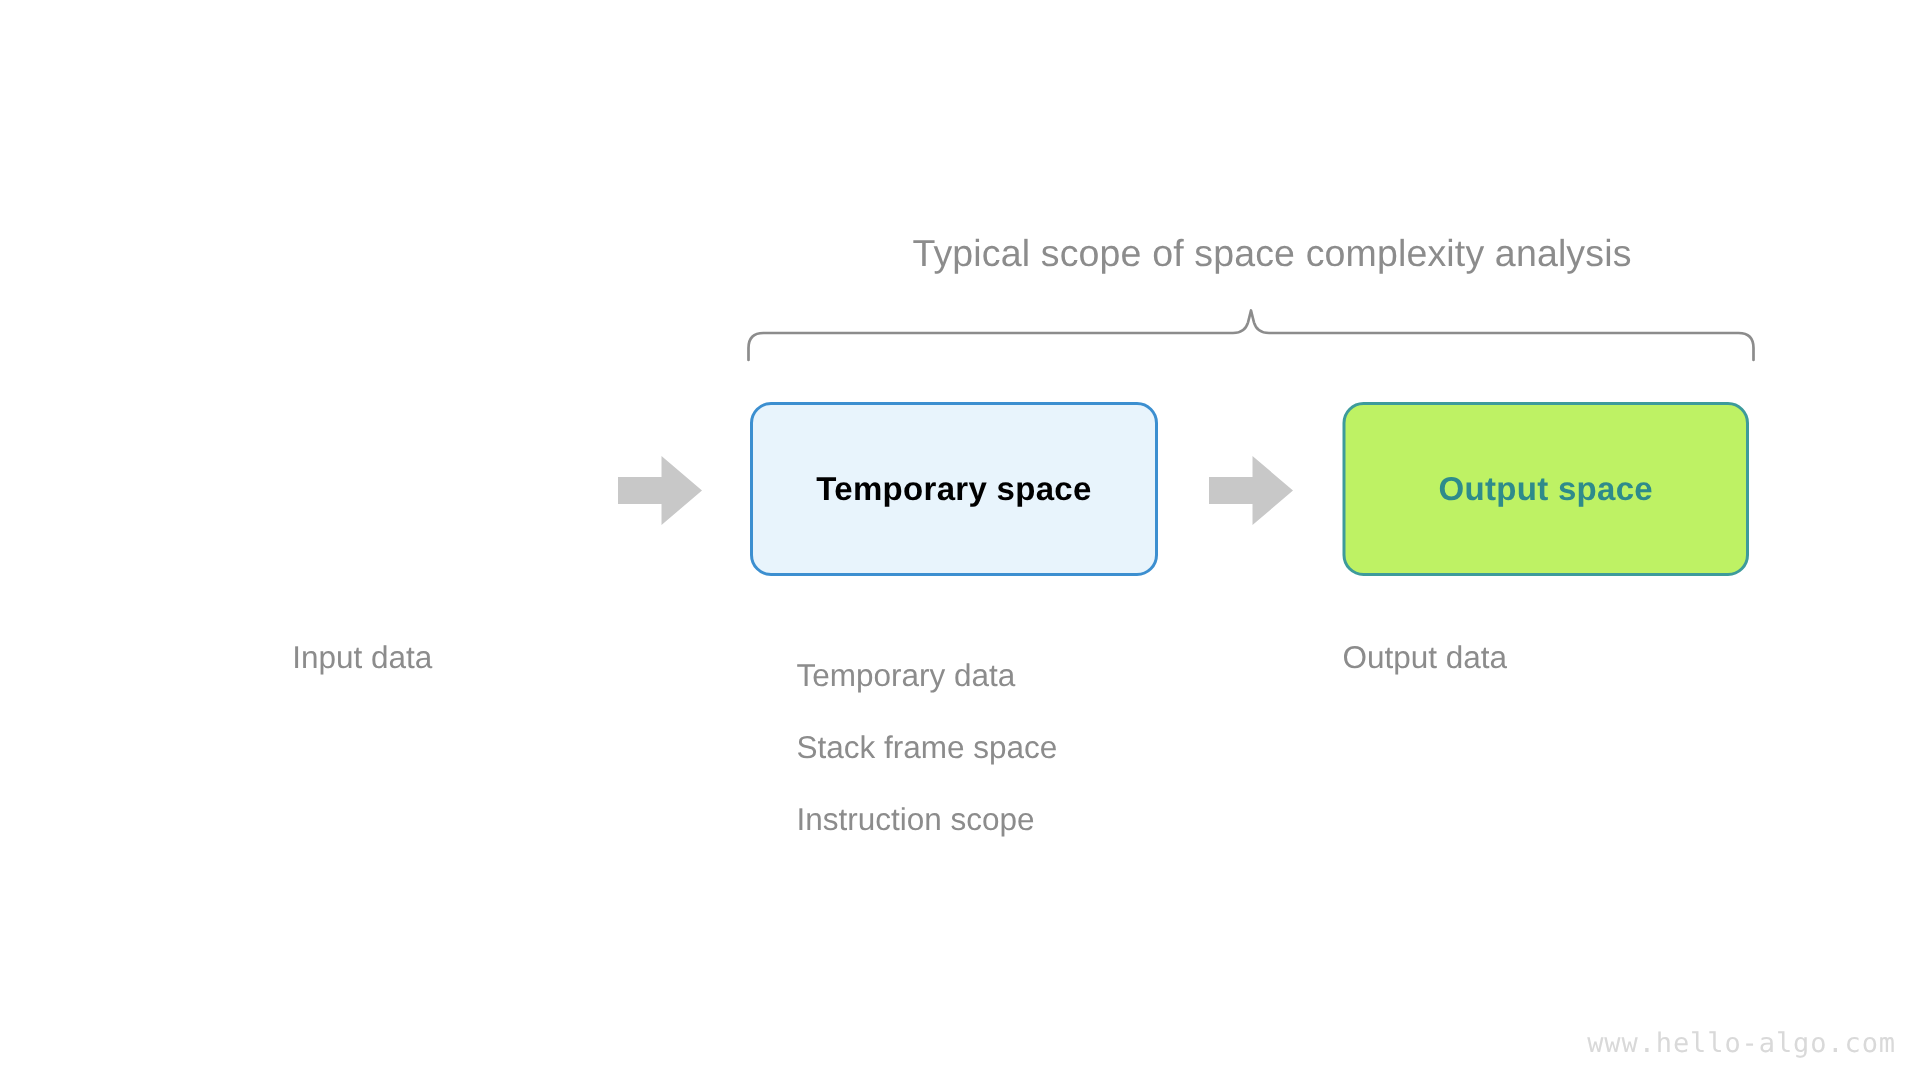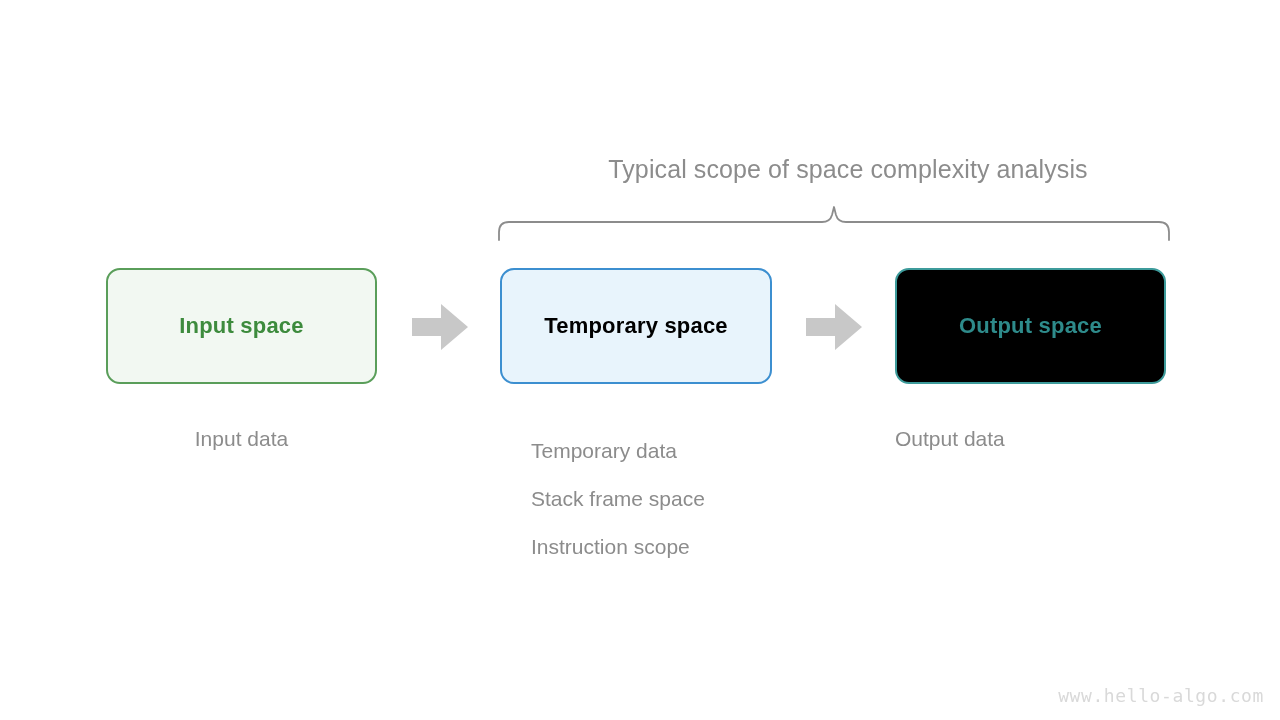--- a/index.html
+++ b/index.html
@@ -128,37 +128,34 @@
              L 332 24
              Q 340 24 342 17
              L 344 9
              L 346 17
              Q 348 24 356 24
              L 669 24
              Q 679 24 679 34
              L 679 42" fill="none" stroke="#8c8c8c" stroke-width="1.8" stroke-linecap="round" stroke-linejoin="round"></path>
   </svg>
 
-  <div class="space-box box-input" style="border-color:#5a9e5a; background:#f2f8f2;">
-    <span class="box-label" style="color:#3d8b3d;">Input space</span>
-  </div>
 
   <svg class="arrow-svg arrow-1" viewBox="0 0 58 48" xmlns="http://www.w3.org/2000/svg">
     <polygon points="1,15 30,15 30,1 57,24 30,47 30,33 1,33" fill="#c8c8c8"></polygon>
   </svg>
 
   <div class="space-box box-temp" style="border-color:#3c8fd0; background:#e8f4fc;">
     <span class="box-label" style="color:#000000;">Temporary space</span>
   </div>
 
   <svg class="arrow-svg arrow-2" viewBox="0 0 58 48" xmlns="http://www.w3.org/2000/svg">
     <polygon points="1,15 30,15 30,1 57,24 30,47 30,33 1,33" fill="#c8c8c8"></polygon>
   </svg>
 
-  <div class="space-box box-output" style="border-color:#3d9b9b; background:#000000;">
+  <div class="space-box box-output" style="border-color:#3d9b9b; background:#bef264;">
     <span class="box-label" style="color:#2e8b8b;">Output space</span>
   </div>
 
   <div class="caption caption-input">Input data</div>
 
   <div class="caption-list">
     <div class="caption-line">Temporary data</div>
     <div class="caption-line">Stack frame space</div>
     <div class="caption-line">Instruction scope</div>
   </div>

